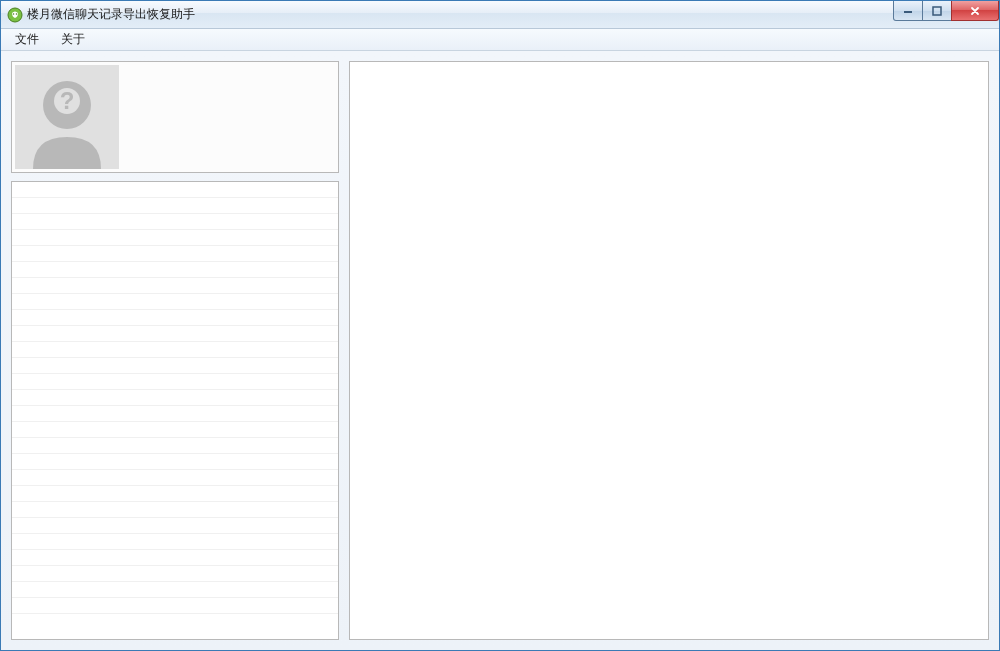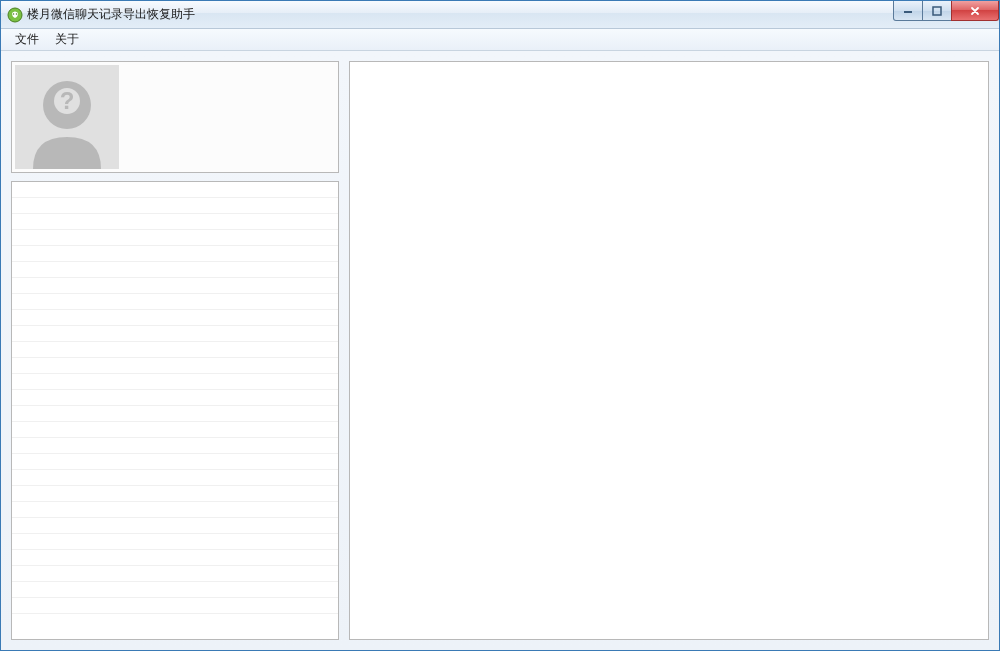--- a/index.html
+++ b/index.html
@@ -72,20 +72,21 @@
     }
     .win-btn svg { display: block; }
     
     .menu-bar {
       height: 22px;
       background: linear-gradient(to bottom, #f6fafe 0%, #e9f0f8 100%);
       border-bottom: 1px solid #c8d4e0;
       display: flex;
       align-items: flex-start;
       padding-left: 6px;
+      gap: 6px;
     }
     .menu-item {
       padding: 2px 8px;
       color: #222;
       cursor: pointer;
       font-size: 12px;
     }
     
     .content {
       flex: 1;

